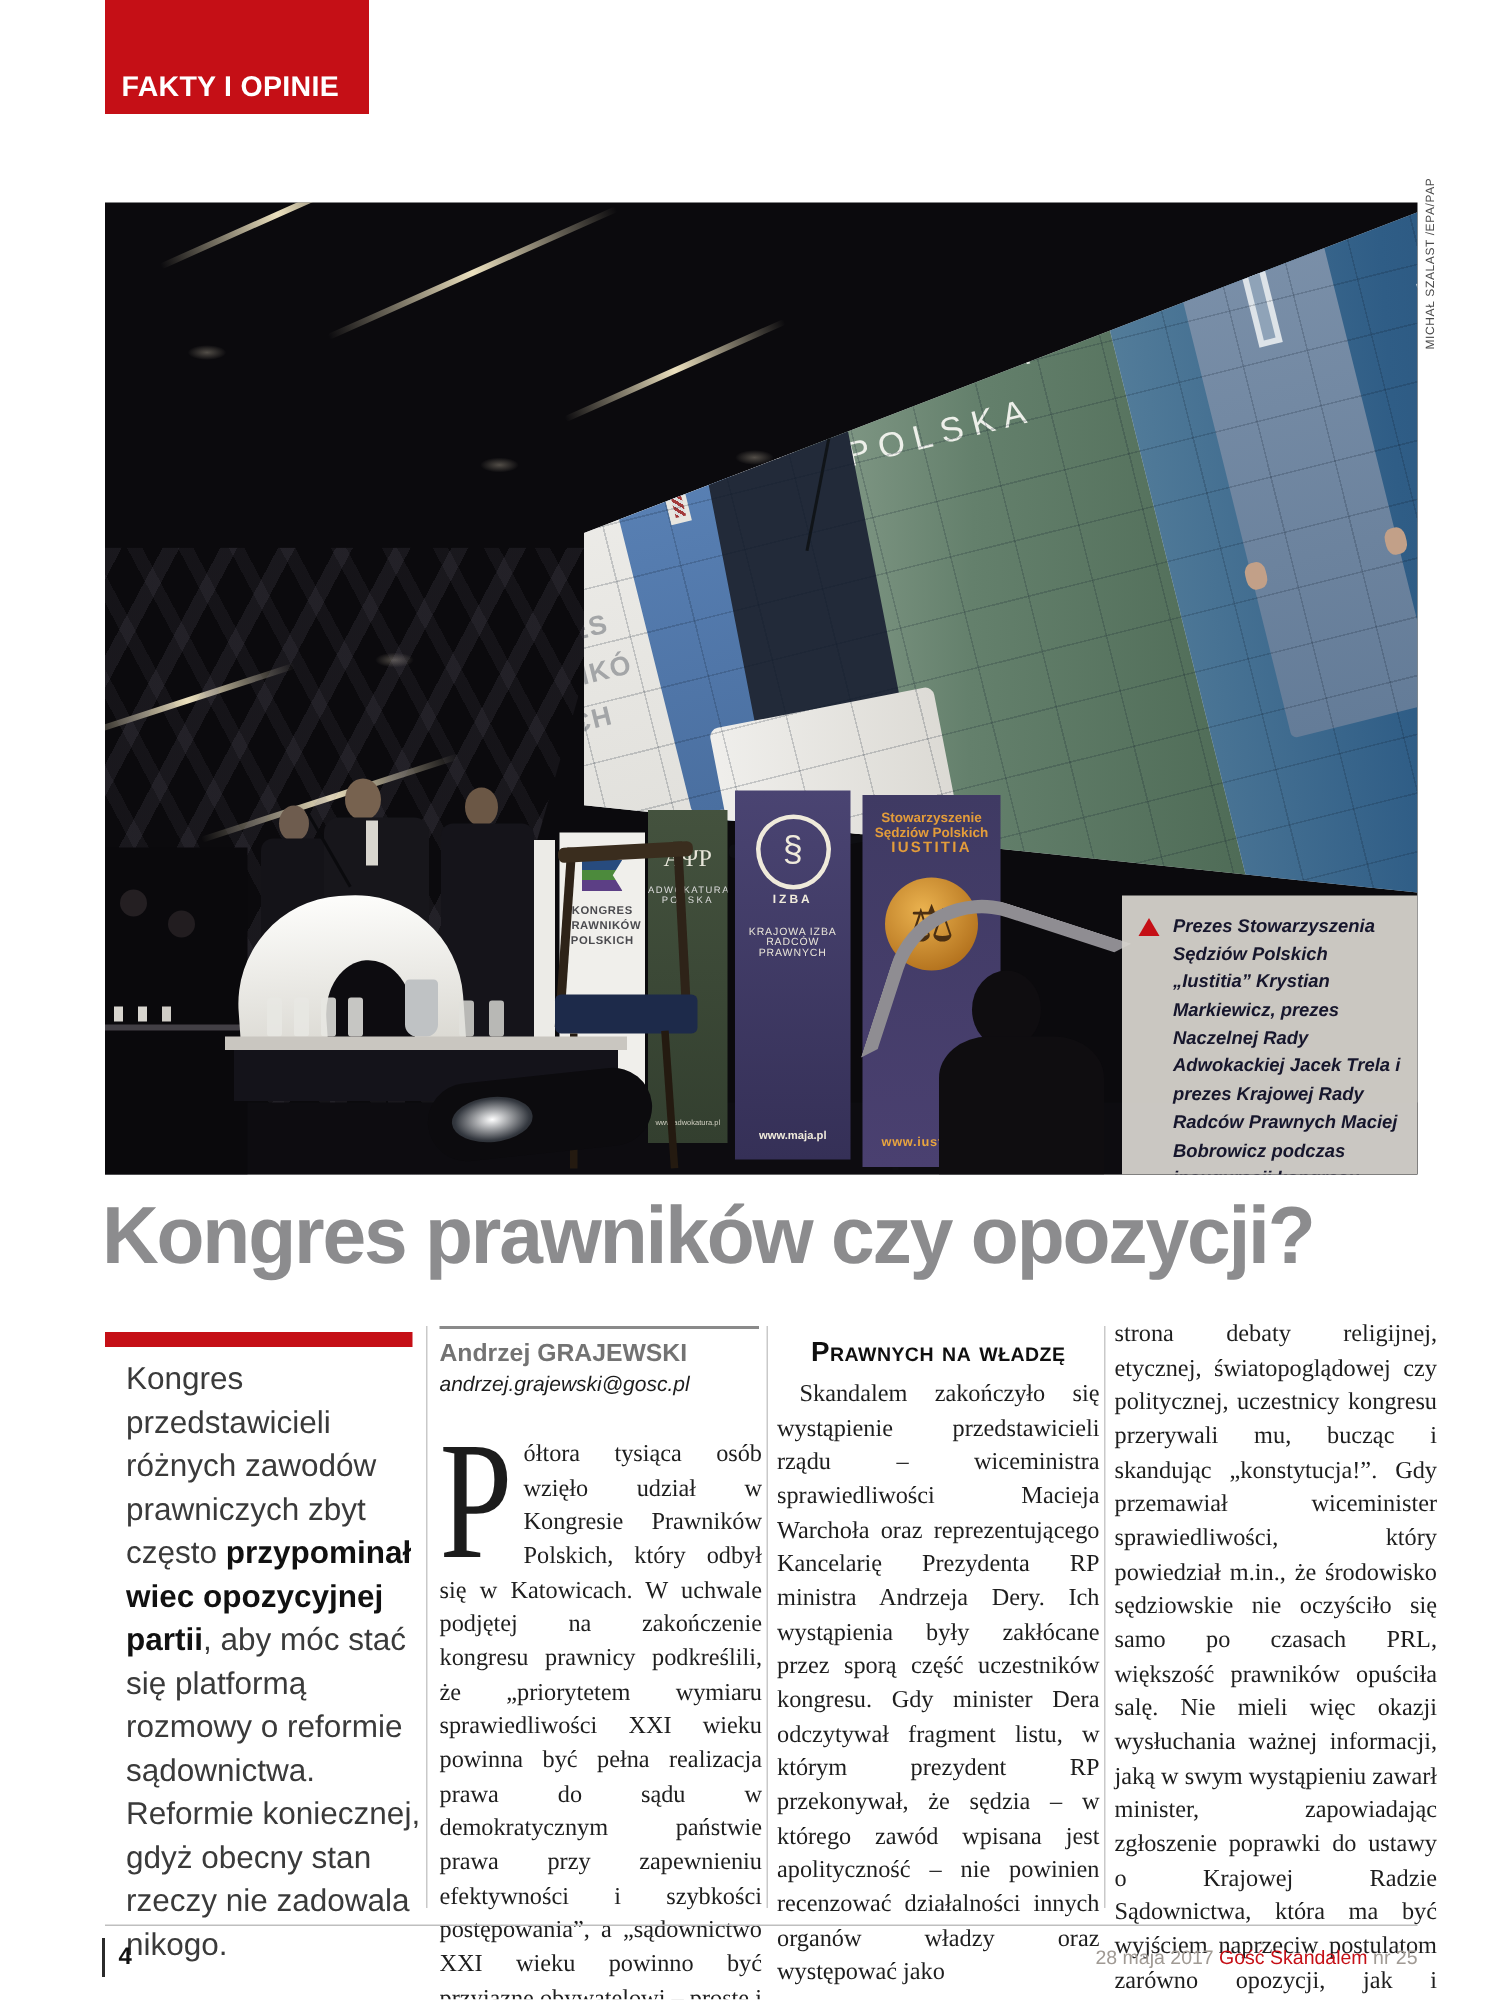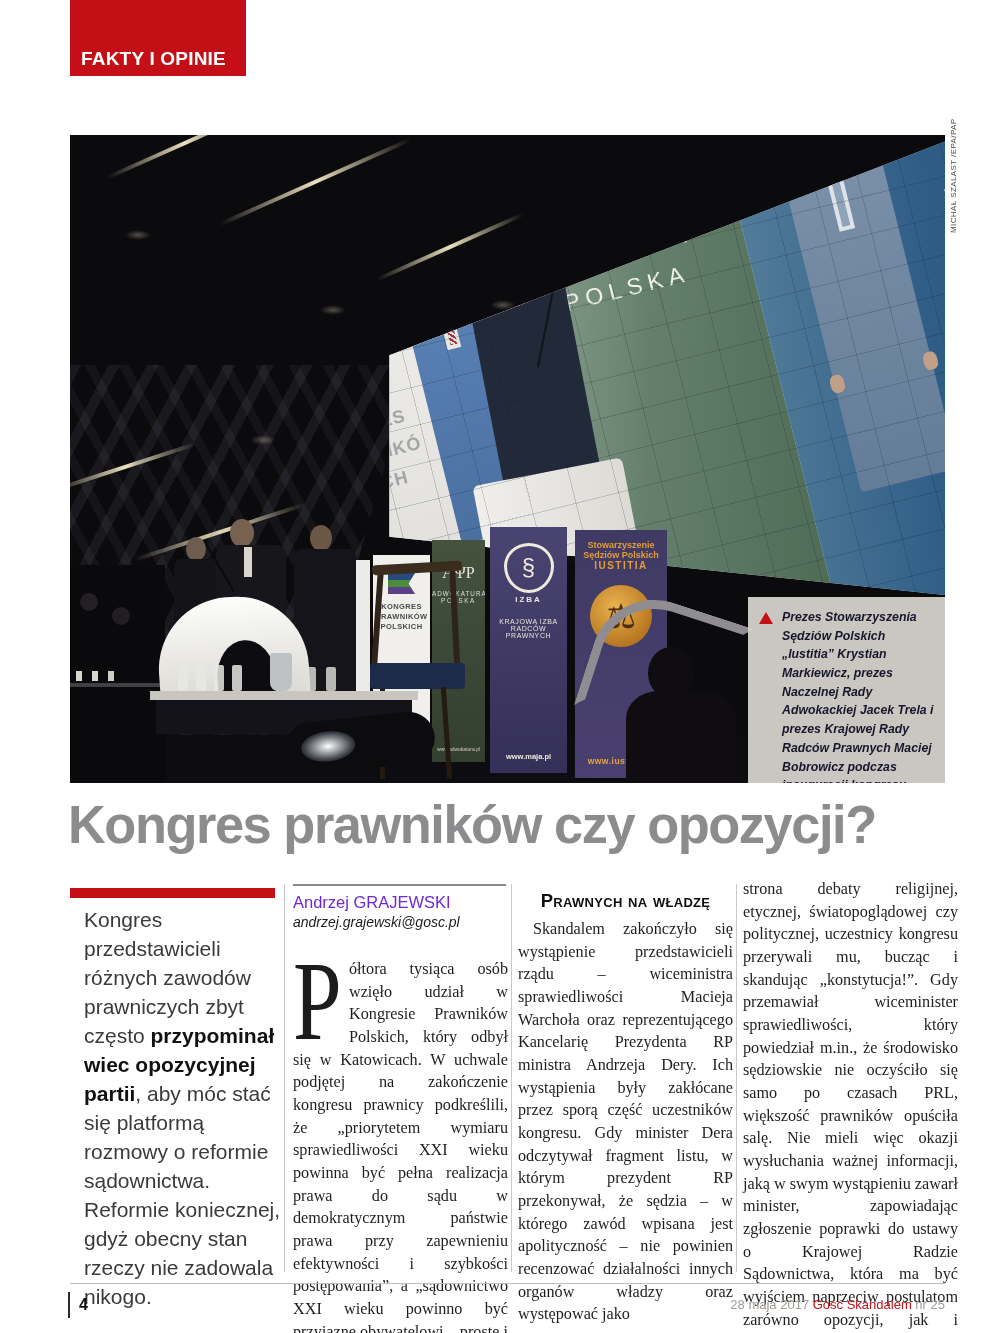--- a/index.html
+++ b/index.html
@@ -48,21 +48,21 @@
   
   .headline{position:absolute;left:68px;top:797px;width:880px;color:#8c8c8e;font-weight:bold;
             font-size:54px;letter-spacing:-1.5px;line-height:1;transform:scaleX(.97);transform-origin:0 0;}
   .lead-bar{position:absolute;left:70px;top:888px;width:205px;height:10px;background:#c50f16;}
   .lead{position:absolute;left:84px;top:906px;width:208px;font-size:21px;line-height:1.38;color:#3a3a3a;}
   .lead b{color:#111;}
 
   
   .colrule{position:absolute;width:1px;background:#c9c9c9;top:884px;height:388px;}
   .byrule{position:absolute;left:293px;top:884px;width:213px;height:2px;background:#8a8a8a;}
-  .author{position:absolute;left:293px;top:893px;color:#6d28d9;font-weight:normal;font-size:16.5px;}
+  .author{position:absolute;left:293px;top:893px;color:#737373;font-weight:bold;font-size:16.5px;}
   .email{position:absolute;left:293px;top:914px;font-style:italic;font-size:14px;color:#1c1c1c;}
   .body-col{position:absolute;width:215px;font-family:"Liberation Serif",serif;font-size:16.2px;
             line-height:1.4;color:#1e1e1e;text-align:justify;}
   .dropcap{float:left;width:56px;height:88px;font-family:"Liberation Serif",serif;font-size:112px;
            line-height:86px;color:#1c1c1c;transform:scaleX(.78);transform-origin:0 0;}
   .subhead{font-family:"Liberation Sans",sans-serif;font-variant-caps:small-caps;font-weight:bold;
            font-size:18.5px;text-align:center;color:#0f0f0f;margin:10px 0 4px 0;letter-spacing:.3px;}
   .indent{text-indent:15px;}
 
   

